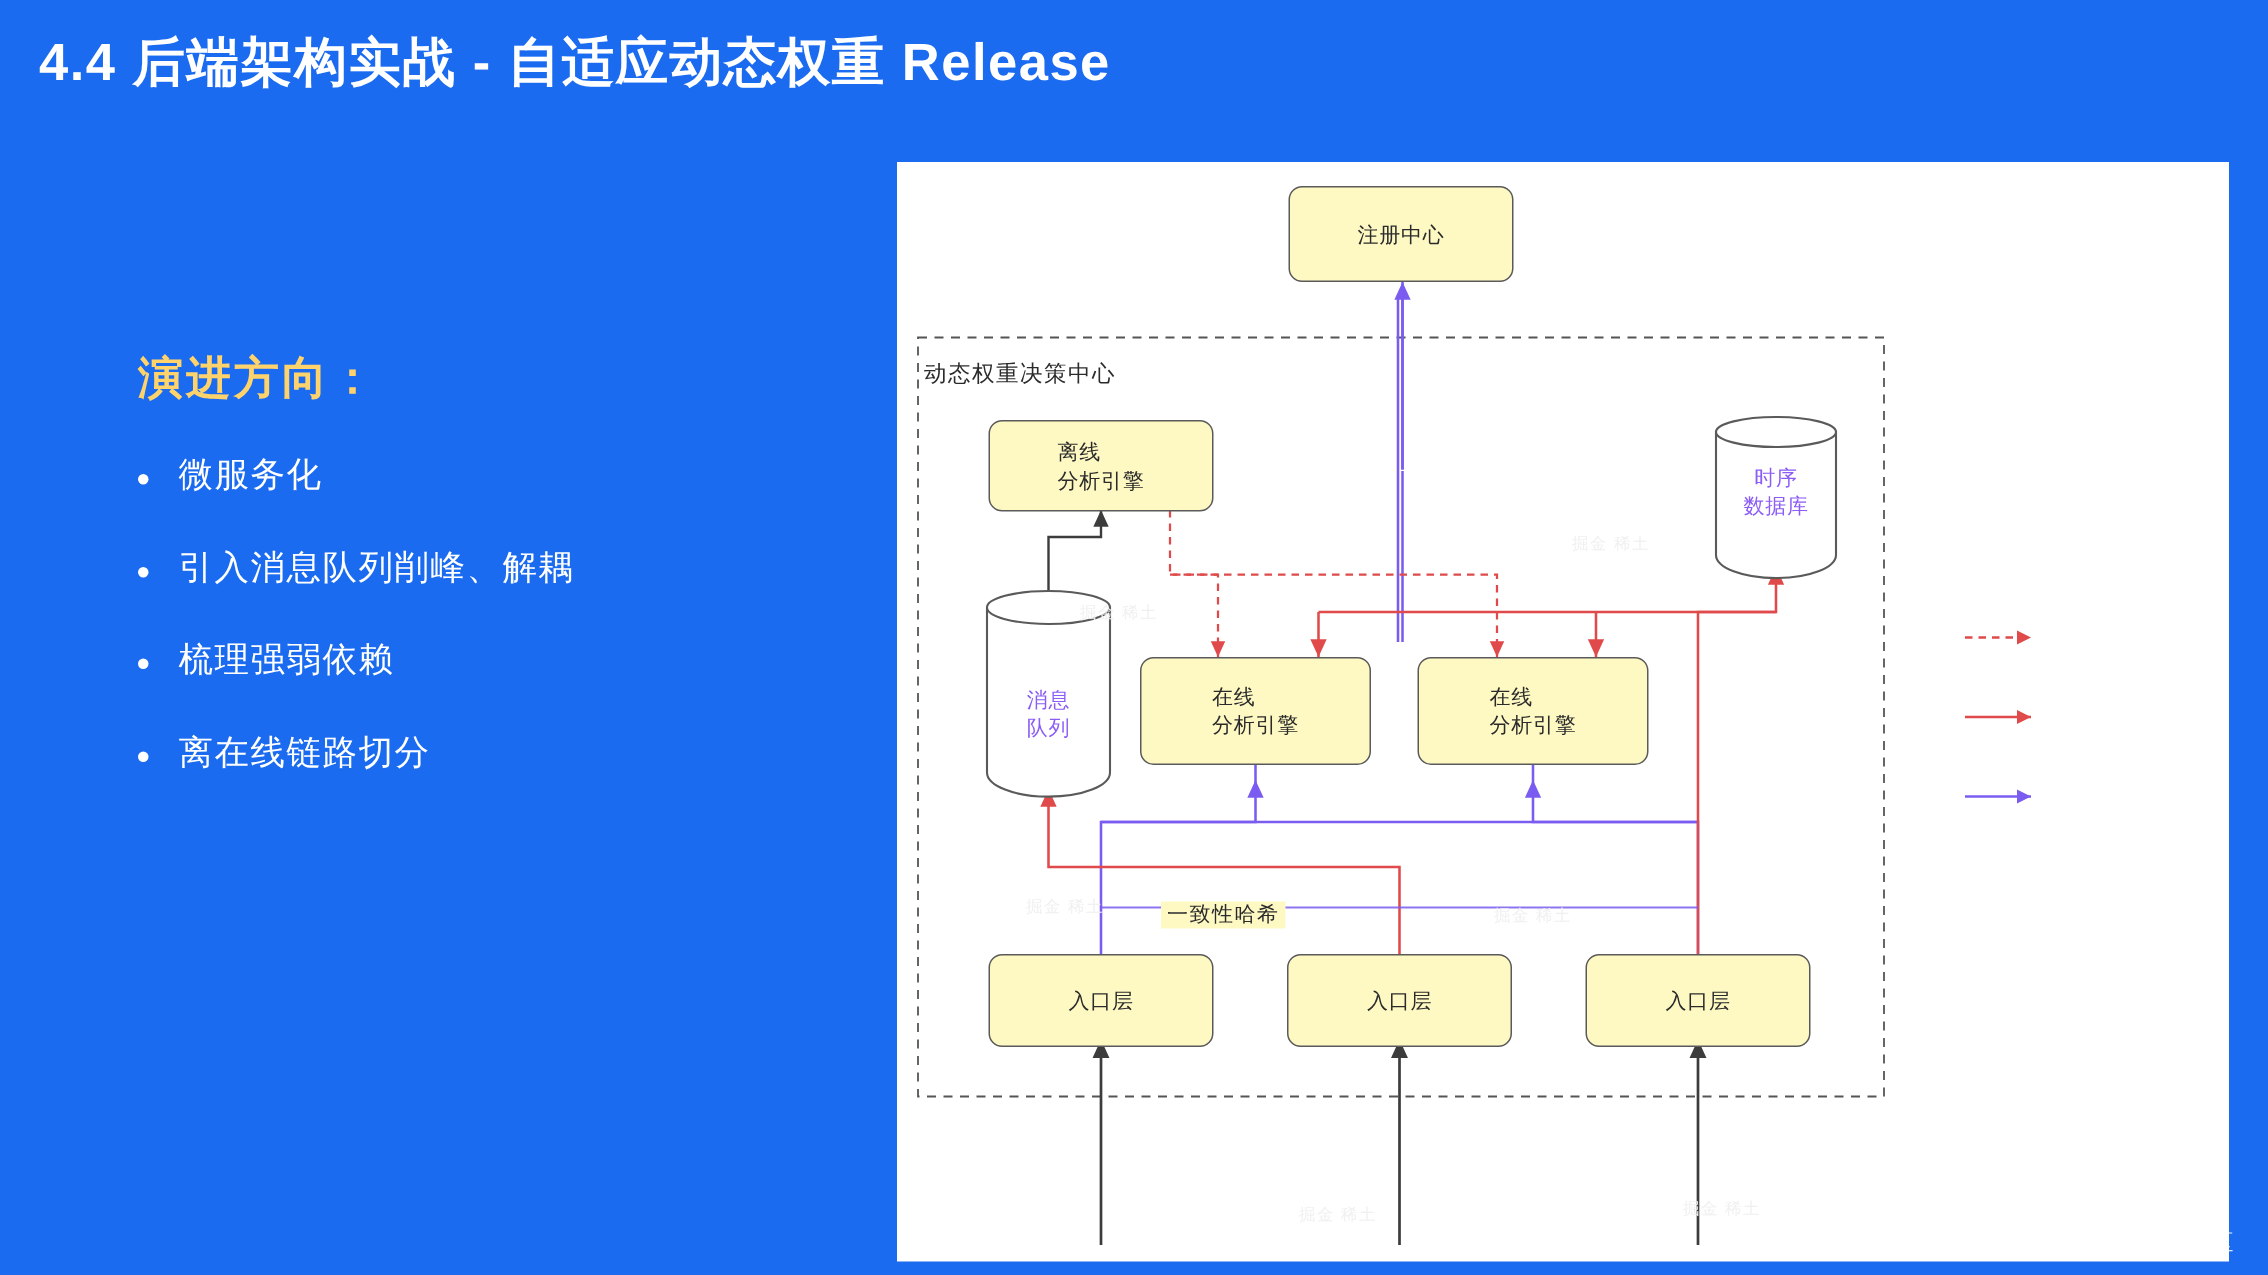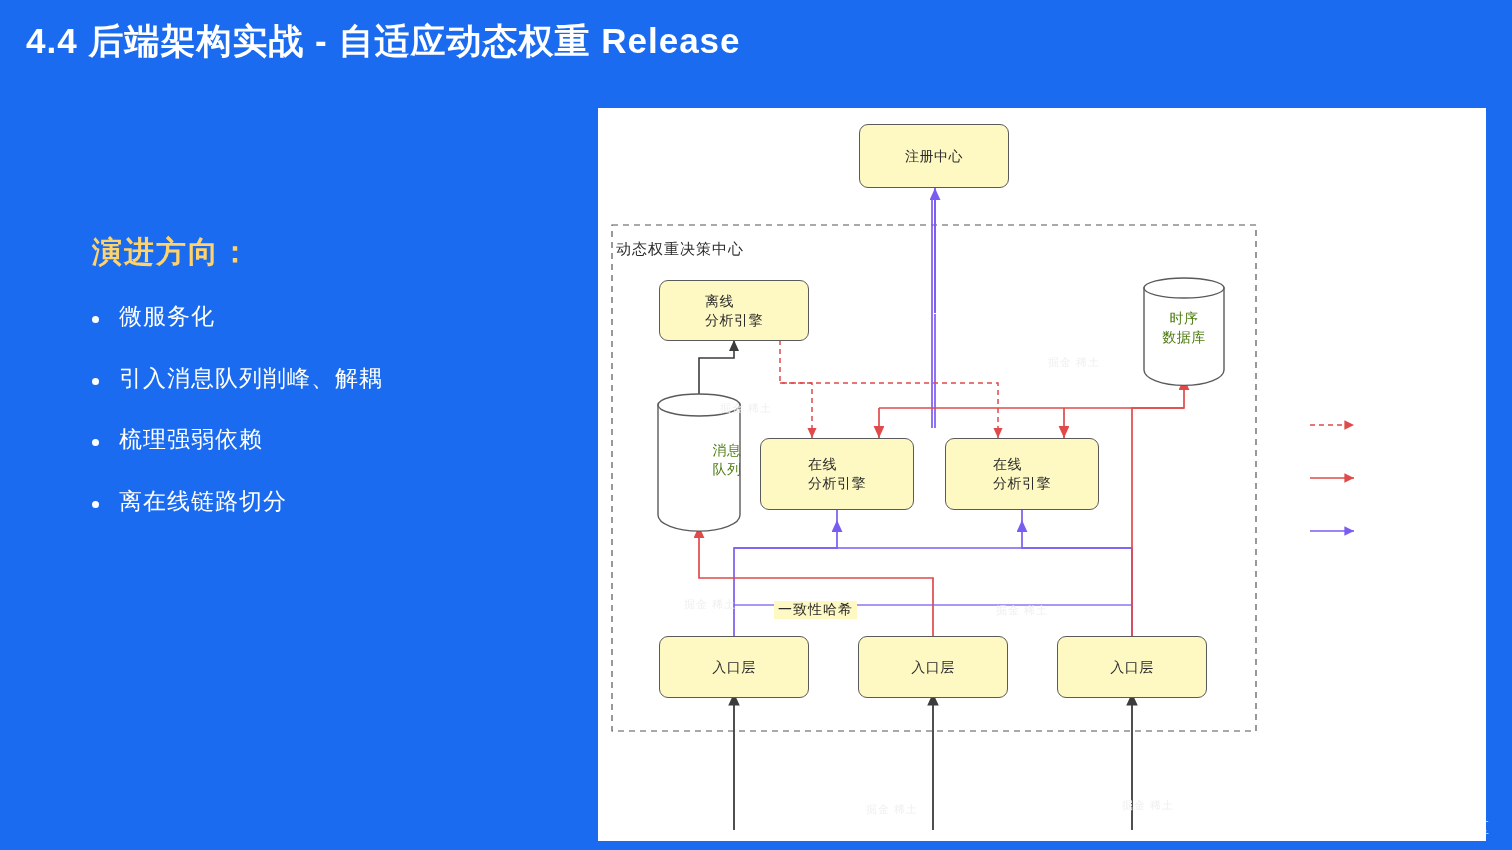--- a/index.html
+++ b/index.html
@@ -104,21 +104,21 @@
     line-height: 1.35;
     letter-spacing: 0.5px;
   }
   .cyl {
     position: absolute;
     box-sizing: border-box;
     display: flex;
     align-items: center;
     justify-content: center;
     text-align: center;
-    color: #4d7c0f;
+    color: #8b5cf6;
     font-size: 14px;
     line-height: 1.35;
     letter-spacing: 0.5px;
   }
   .group-label {
     position: absolute;
     font-size: 15px;
     color: #2b2b2b;
     letter-spacing: 1px;
   }
@@ -266,21 +266,21 @@
     <div class="group-label" style="left:18px; top:132px;">动态权重决策中心</div>
 
     <div class="node" style="left:261px; top:16px; width:150px; height:64px;">注册中心</div>
 
     <div class="node" style="left:61px; top:172px; width:150px; height:61px; white-space:pre-line;">离线
 分析引擎</div>
 
     <div class="cyl" style="left:546px; top:170px; width:80px; height:100px; white-space:pre-line;">时序
 数据库</div>
 
-    <div class="cyl" style="left:61px; top:296px; width:80px; height:112px; white-space:pre-line;margin-left:28px;">消息
+    <div class="cyl" style="left:61px; top:312px; width:80px; height:112px; white-space:pre-line;">消息
 队列</div>
 
     <div class="node" style="left:162px; top:330px; width:154px; height:72px; white-space:pre-line;">在线
 分析引擎</div>
 
     <div class="node" style="left:347px; top:330px; width:154px; height:72px; white-space:pre-line;">在线
 分析引擎</div>
 
     <div class="inline-label" style="left:176px; top:493px;">一致性哈希</div>
 

